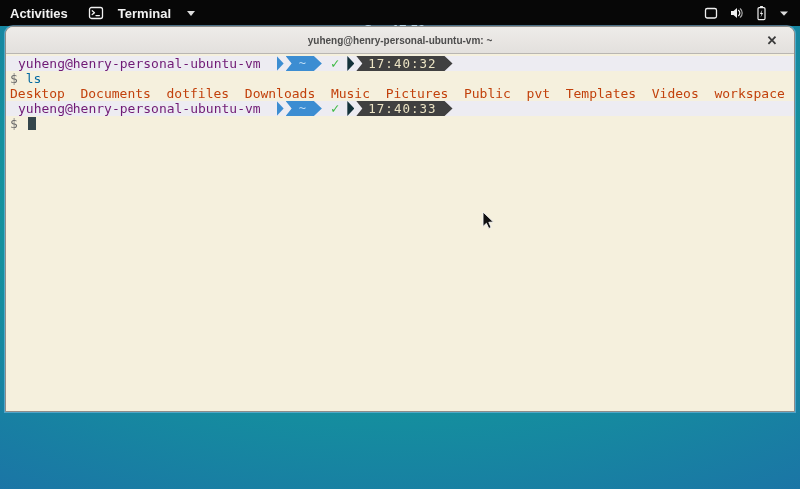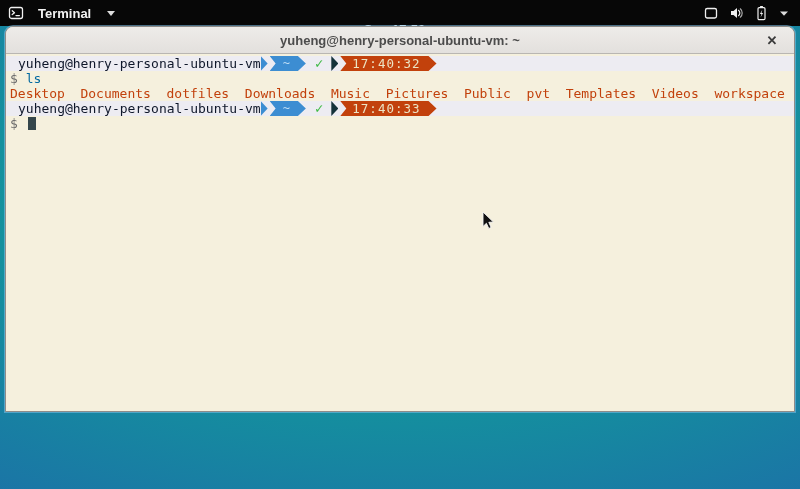--- a/index.html
+++ b/index.html
@@ -38,61 +38,62 @@
     position:absolute; left:5px; top:26px; width:790px; height:386px;
     border:1px solid #8e8c89; border-radius:8px 8px 0 0;
     box-shadow:0 0 0 1px rgba(130,195,235,0.55);
     overflow:hidden; background:#f5f0dd;
   }
   .titlebar {
     height:27px; background:linear-gradient(#eeece9, #e3e0dd);
     border-bottom:1px solid #b9b6b2;
     display:flex; align-items:center; justify-content:center; position:relative;
   }
-  .titlebar .title { font-size:13px; font-weight:bold; color:#4c4c4c; }
+  .titlebar .title { font-size:10px; font-weight:bold; color:#4c4c4c; }
   .close-btn {
     position:absolute; right:10px; top:0; height:27px; width:24px;
     display:flex; align-items:center; justify-content:center;
     color:#3a3a3a; font-size:13px; font-weight:bold; cursor:default;
   }
 
   .term-body {
     height:358px; background:#f5f0dd; padding-top:2px;
     font-family:"DejaVu Sans Mono", monospace; font-size:13px; line-height:15px;
     color:#4c4c4c;
   }
   .row { height:15px; display:flex; align-items:center; padding-left:4px; white-space:pre; }
   .prompt-row { background:#edecf2; padding-left:12px; }
-  .user { color:#0f172a; margin-right:0; }
+  .user { color:#701a75; margin-right:16px; }
 
   .pl-tri { width:7px; height:15px; margin-right:2px; flex:0 0 auto;
             clip-path:polygon(0 0, 100% 50%, 0 100%); }
   .pl-tri.blue { background:#3c8dd2; }
   .pl-tri.dark { background:#14323a; }
   .pl-body {
     height:15px; display:inline-flex; align-items:center; flex:0 0 auto;
     clip-path:polygon(0 0, calc(100% - 8px) 0, 100% 50%, calc(100% - 8px) 100%, 0 100%, 6px 50%);
   }
   .pl-body.blue { background:#3c8dd2; color:#bcdcf5; font-size:12px; padding:0 16px 0 13px; }
-  .pl-body.dark { background:#c2410c; color:#ece4c4; font-size:12.5px; letter-spacing:1px; padding:0 16px 0 12px; }
+  .pl-body.dark { background:#404040; color:#ece4c4; font-size:12.5px; letter-spacing:1px; padding:0 16px 0 12px; }
   .check { color:#3fba45; font-weight:bold; font-size:14px; margin:0 8px 0 9px; }
 
   .dollar { color:#6a6a6a; }
   .cmd { color:#0369a1; }
   .ls-out { color:#c2410c; }
   .block-cursor { display:inline-block; width:8px; height:13px; background:#35464b; margin-left:2px; }
 
   
   .mouse-cursor { position:absolute; left:482px; top:211px; }
 </style>
 </head>
 <body>
 
 <div class="top-bar">
   <div class="tb-left">
+    <div class="activities">Activities</div>
     <div class="app-menu">
       <span>
         <svg width="16" height="16" viewBox="0 0 16 16">
           <rect x="1.5" y="2.5" width="13" height="11" rx="2" fill="none" stroke="#f0f0f0" stroke-width="1.3"></rect>
           <path d="M4.2 5.8l2.3 1.9-2.3 1.9" fill="none" stroke="#f0f0f0" stroke-width="1.3" stroke-linecap="round" stroke-linejoin="round"></path>
           <line x1="8" y1="10.6" x2="11.4" y2="10.6" stroke="#f0f0f0" stroke-width="1.3" stroke-linecap="round"></line>
         </svg>
       </span>
       <span>Terminal</span>
       <span class="caret-down"></span>

